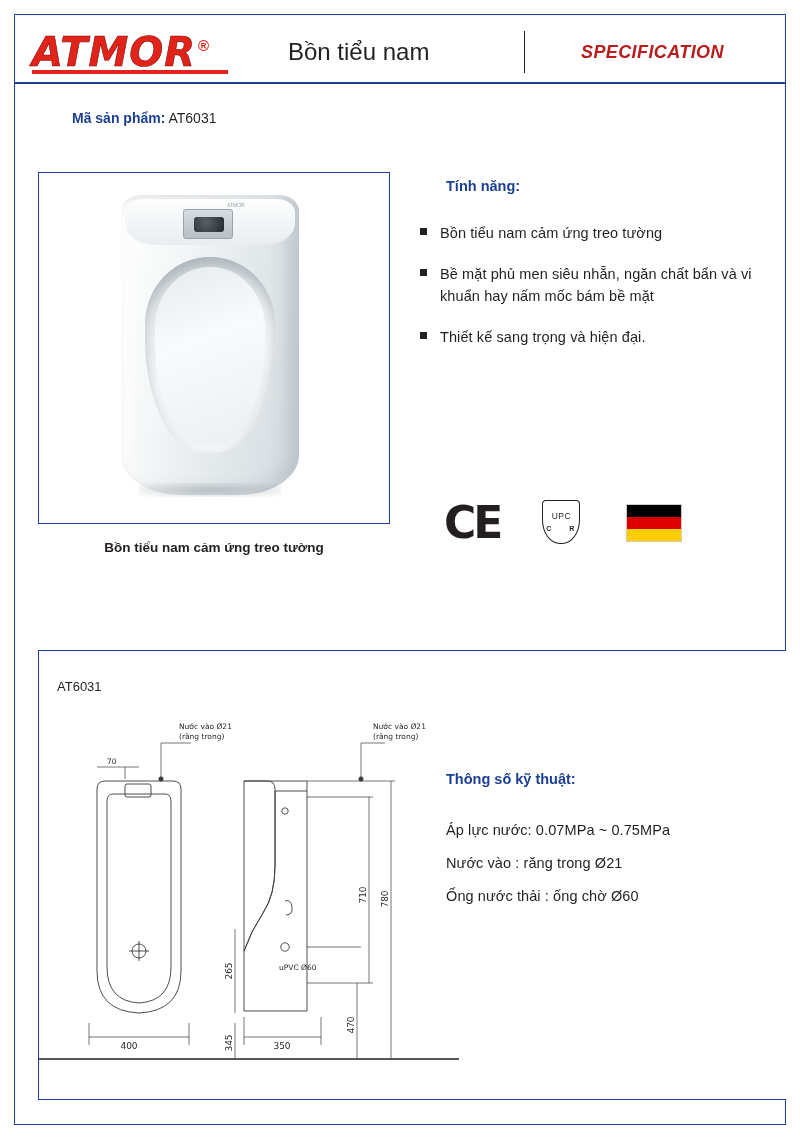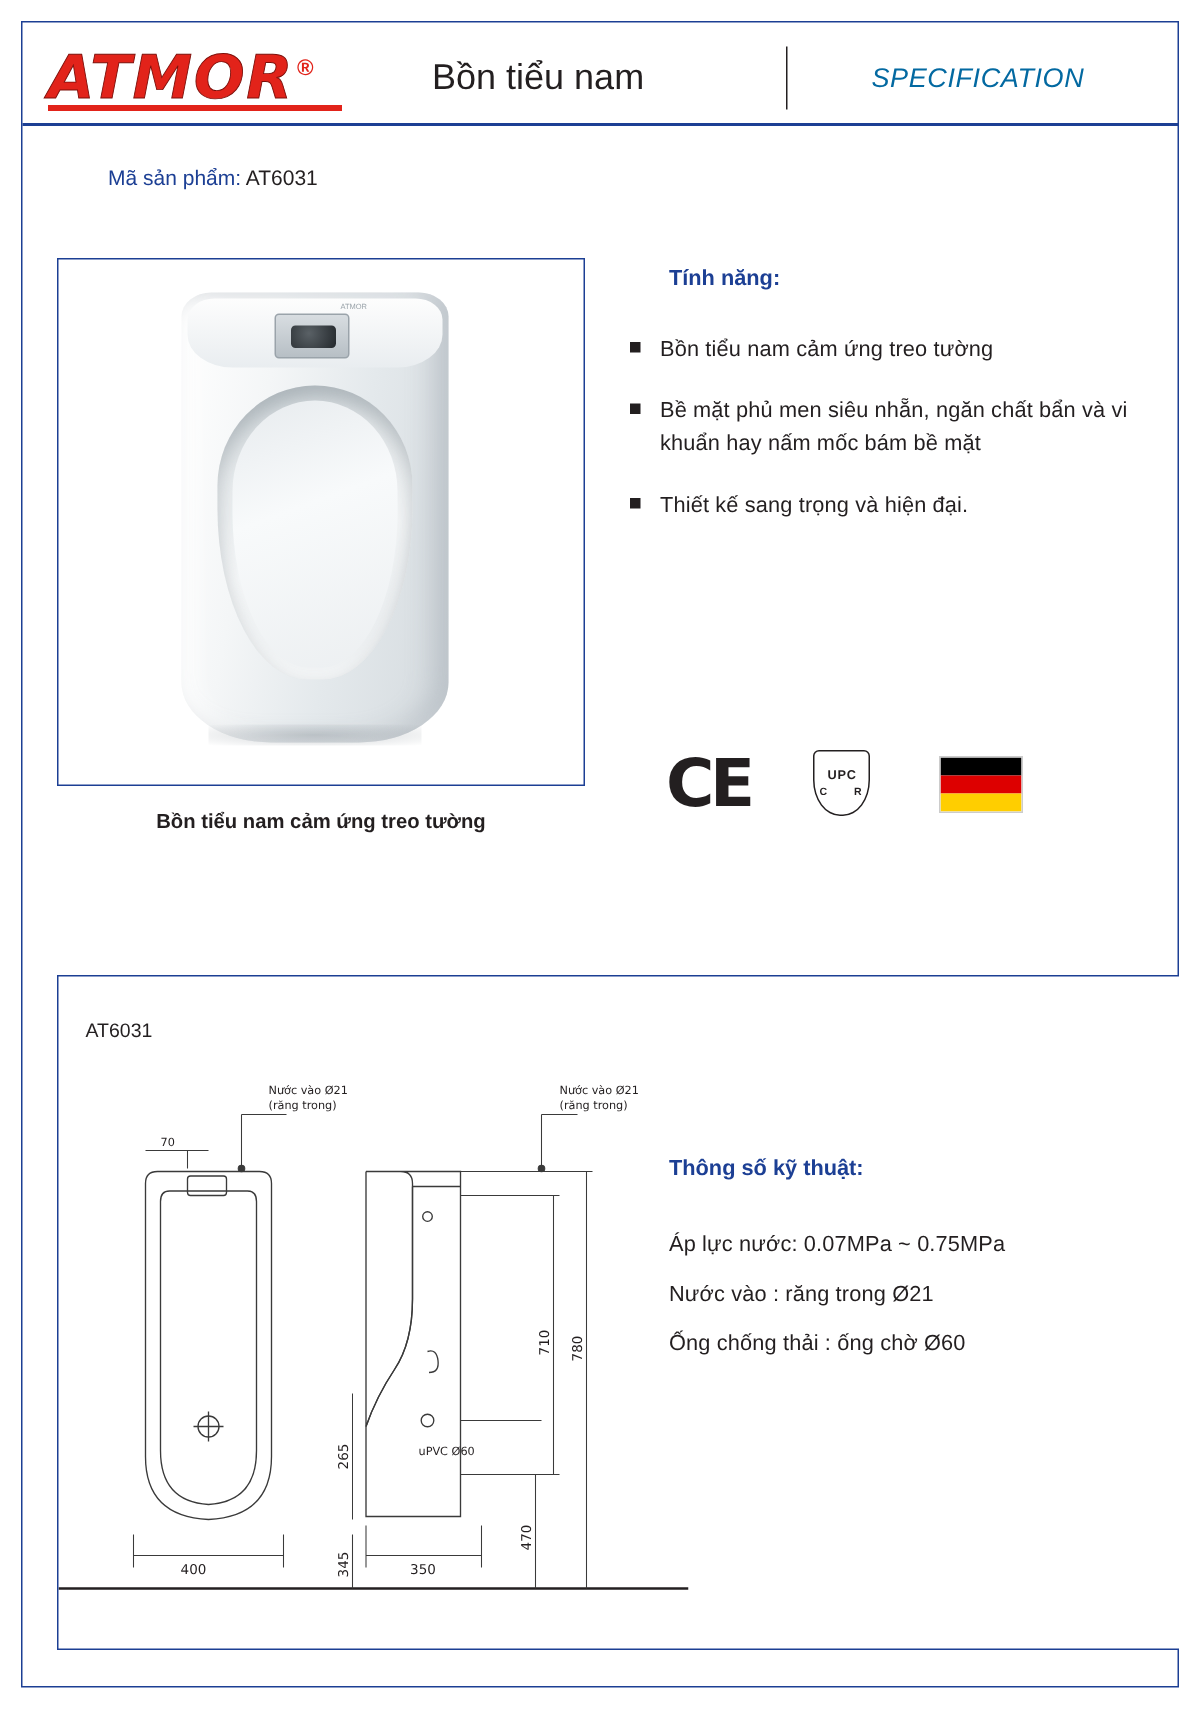--- a/index.html
+++ b/index.html
@@ -64,41 +64,41 @@
     margin: 0 0 0 0;
   }
   .header-title {
     font-size: 24px;
     color: #231f20;
     margin-left: 26px;
     width: 236px;
   }
   .header-spec {
     font-size: 18px;
-    font-weight: normal;
+    font-weight: bold;
     font-style: italic;
-    color: #0369a1;
+    color: #b91c1c;
     letter-spacing: 0.4px;
     margin-left: 56px;
   }
   .header-rule {
     position: absolute;
     left: 15px; top: 82px;
     width: 771px; height: 2px;
     background: #1c3f94;
   }
   
   .product-code {
     position: absolute;
     left: 38px; top: 110px;
     font-size: 14px;
   }
   .product-code .label {
     color: #1c3f94;
-    font-weight: normal;
+    font-weight: bold;
     padding-left: 34px;
   }
   .product-code .value {
     color: #231f20;
   }
   
   .img-box {
     position: absolute;
     left: 38px; top: 172px;
     width: 352px; height: 352px;
@@ -233,21 +233,21 @@
     width: 38px; height: 44px;
     border: 1.6px solid #231f20;
     border-radius: 4px 4px 18px 18px / 4px 4px 24px 24px;
   }
   .upc-text {
     position: absolute;
     left: 0; top: 11px;
     width: 46px;
     text-align: center;
     font-size: 8.5px;
-    font-weight: bold;
+    font-weight: normal;
     color: #231f20;
     letter-spacing: 0.5px;
   }
   .upc-c {
     position: absolute;
     left: 8px; top: 25px;
     font-size: 7px;
     font-weight: bold;
     color: #231f20;
   }
@@ -452,14 +452,14 @@
       <text transform="translate(193,320) rotate(-90)" text-anchor="middle">265</text>
       <text transform="translate(193,392) rotate(-90)" text-anchor="middle">345</text>
     </g>
   </svg>
 </div>
 
 <div class="specs-title">Thông số kỹ thuật:</div>
 <div class="specs-list">
   <div class="spec-row">Áp lực nước: 0.07MPa ~ 0.75MPa</div>
   <div class="spec-row">Nước vào : răng trong Ø21</div>
-  <div class="spec-row">Ống chống thải : ống chờ Ø60</div>
+  <div class="spec-row">Ống nước thải : ống chờ Ø60</div>
 </div>
 
 </body></html>

